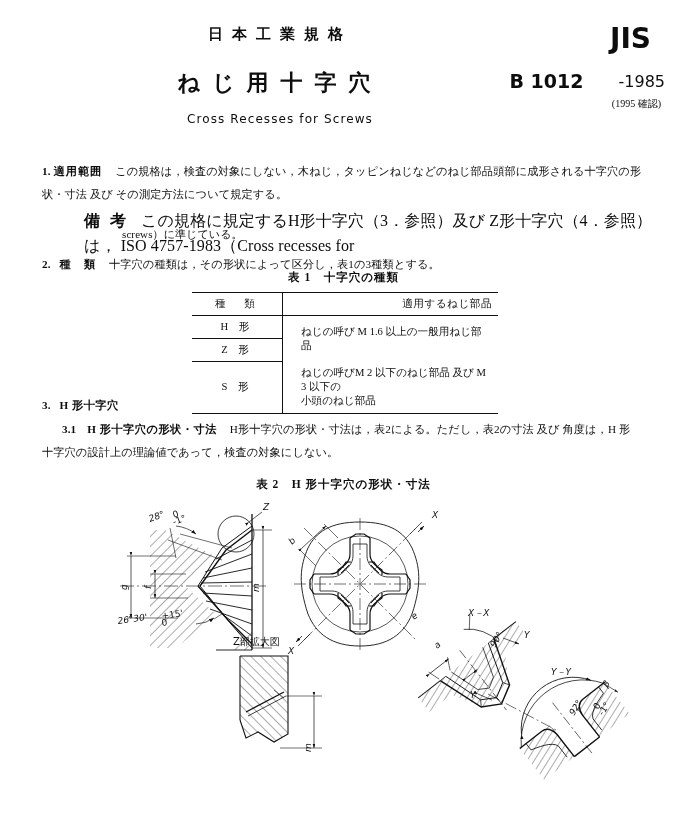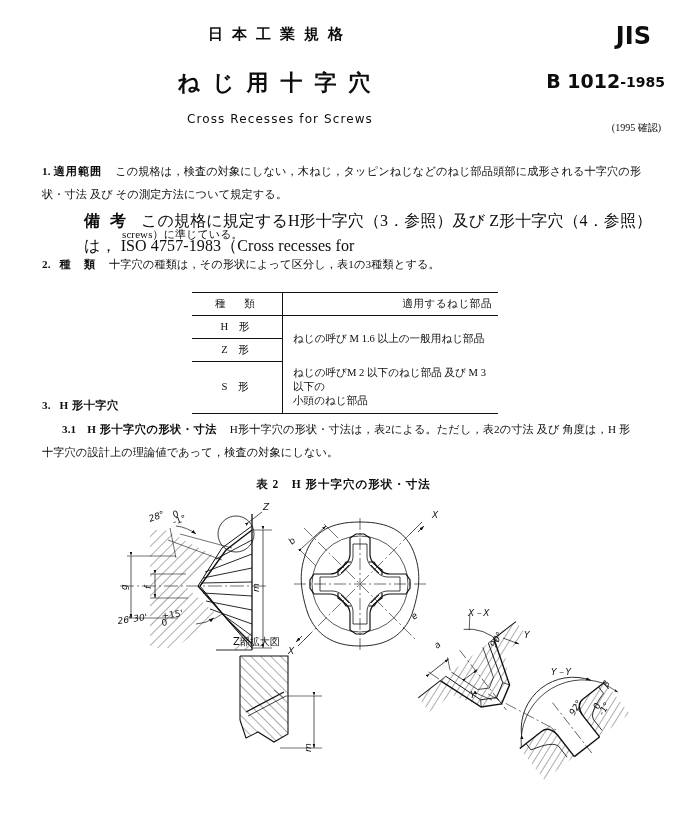--- a/index.html
+++ b/index.html
@@ -16,39 +16,39 @@
 
   
   .hdr-jp {
     position:absolute; left:0; top:25px; width:560px;
     text-align:center;
     font-size:15px; font-weight:bold; letter-spacing:9px;
     font-family:"DejaVu Sans","Liberation Sans",sans-serif;
   }
   .hdr-jis {
     position:absolute; right:36px; top:22px;
-    font-size:24px; font-weight:bold; letter-spacing:0px;
+    font-size:28px; font-weight:bold; letter-spacing:0px;
     font-family:"DejaVu Sans","Liberation Sans",sans-serif;
   }
   .title-jp {
     position:absolute; left:0; top:68px; width:560px;
     text-align:center;
     font-size:22px; font-weight:bold; letter-spacing:12px;
     font-family:"DejaVu Sans","Liberation Sans",sans-serif;
   }
   .std-no {
     position:absolute; right:22px; top:70px;
     font-size:19px; font-weight:bold;
     font-family:"DejaVu Sans","Liberation Sans",sans-serif;
     white-space:nowrap;
   }
-  .std-no .yr { font-size:14px; font-weight:bold; vertical-align:1px; }
+  .std-no .yr { font-size:16px; font-weight:normal; vertical-align:1px;margin-left:35px; }
   .std-confirm {
     position:absolute; right:26px; top:97px;
-    font-size:10px; white-space:nowrap;margin-top:24px;
+    font-size:10px; white-space:nowrap;
   }
   .title-en {
     position:absolute; left:0; top:112px; width:560px;
     text-align:center;
     font-size:12px; letter-spacing:1.1px;
     font-family:"DejaVu Sans","Liberation Sans",sans-serif;
   }
 
   
   .body-text { position:absolute; left:0; top:0; width:687px; }
@@ -77,21 +77,21 @@
   }
   .tbl1 td {
     padding:4px 6px;
     vertical-align:middle;
   }
   .tbl1 .c-type {
     width:78px; text-align:center;
     border-right:1.4px solid #111;
     letter-spacing:4px;
   }
-  .tbl1 .c-desc { padding-left:10px; line-height:1.35; }
+  .tbl1 .c-desc { padding-left:18px; line-height:1.35; }
   .tbl1 .top-b   { border-top:1.5px solid #111; }
   .tbl1 .bot-b   { border-bottom:1.5px solid #111; }
   .tbl1 .thin-b  { border-bottom:0.9px solid #111; }
   .tbl1 .hdr-row td { text-align:center; }
   .tbl1 .hdr-row .c-desc { text-align:right; padding-left:16px; letter-spacing:0.5px; }
 
   
   .drawing { position:absolute; left:0; top:498px; width:687px; height:300px; }
   .drawing svg { display:block; }
   .lbl {
@@ -145,20 +145,21 @@
     </div>
 
     <div class="para" style="left:62px; top:421px; width:610px;">
       <span class="num">3.1</span>
       <span class="b" style="margin-left:8px; letter-spacing:0.5px;">H 形十字穴の形状・寸法</span>
       <span style="margin-left:10px;">H形十字穴の形状・寸法は，表2による。ただし，表2の寸法 及び 角度は，H 形</span>
     </div>
     <div class="para" style="left:42px; top:444px; width:620px;">十字穴の設計上の理論値であって，検査の対象にしない。</div>
   </div>
 
+  <div class="tbl-cap" style="top:270px;">表 1　十字穴の種類</div>
 
   <table class="tbl1">
     <tbody>
       <tr class="hdr-row">
         <td class="c-type top-b thin-b">種　類</td>
         <td class="c-desc top-b thin-b">適用するねじ部品</td>
       </tr>
       <tr>
         <td class="c-type thin-b">H 形</td>
         <td class="c-desc" rowspan="2">ねじの呼び M 1.6 以上の一般用ねじ部品</td>

